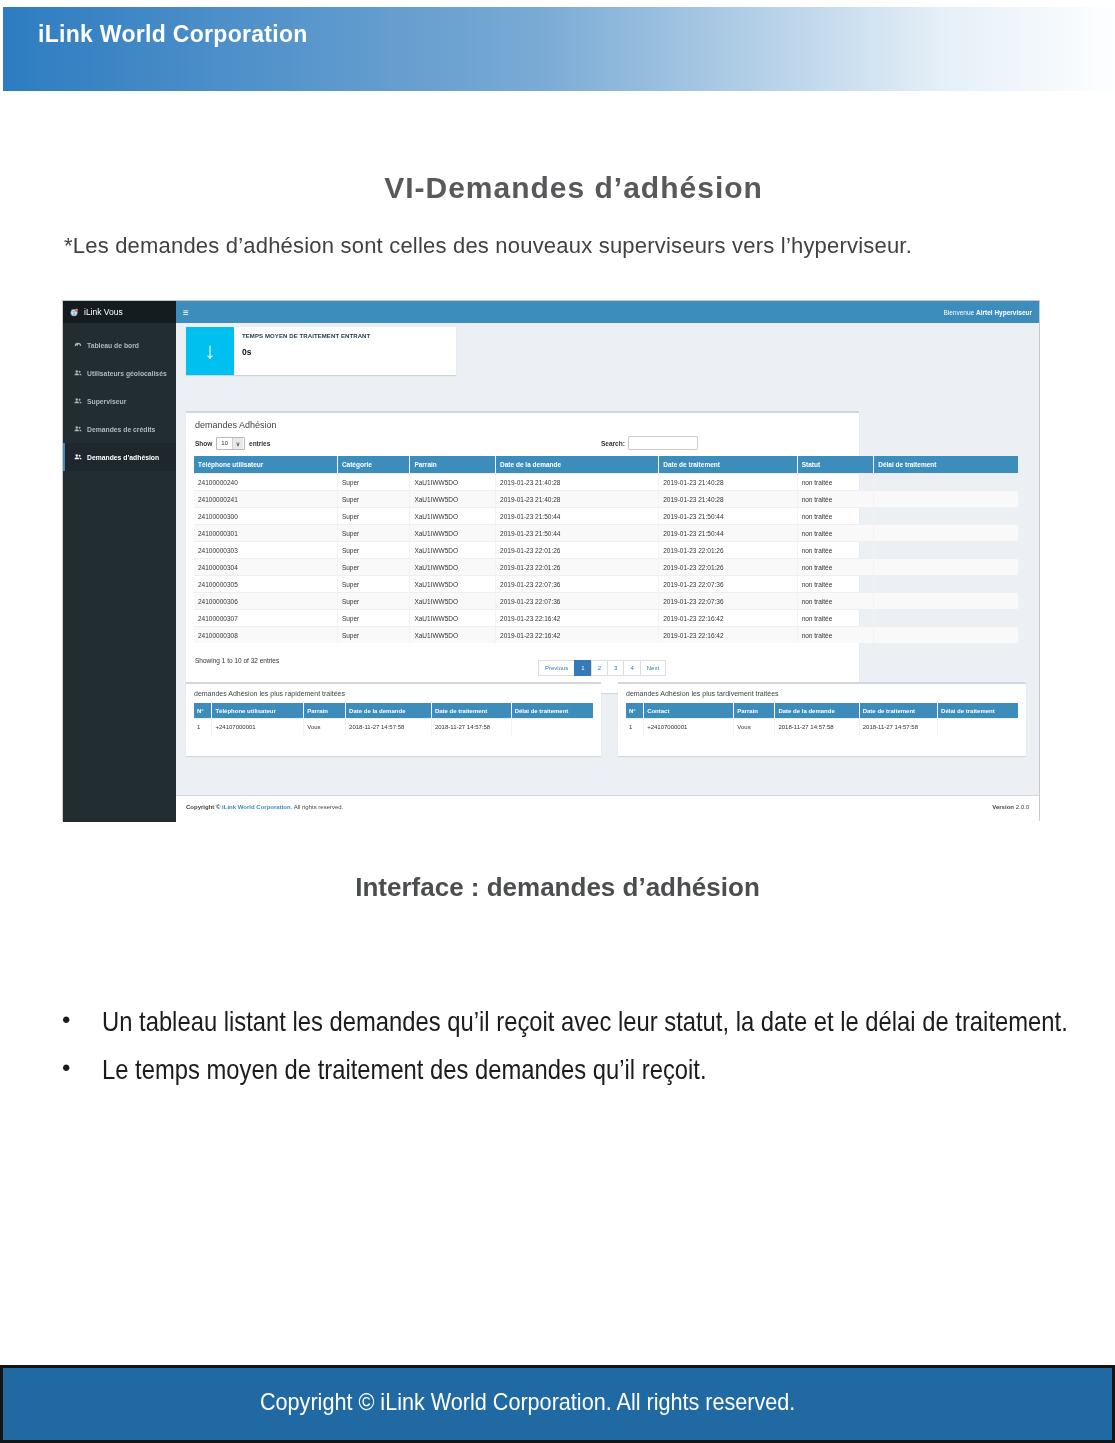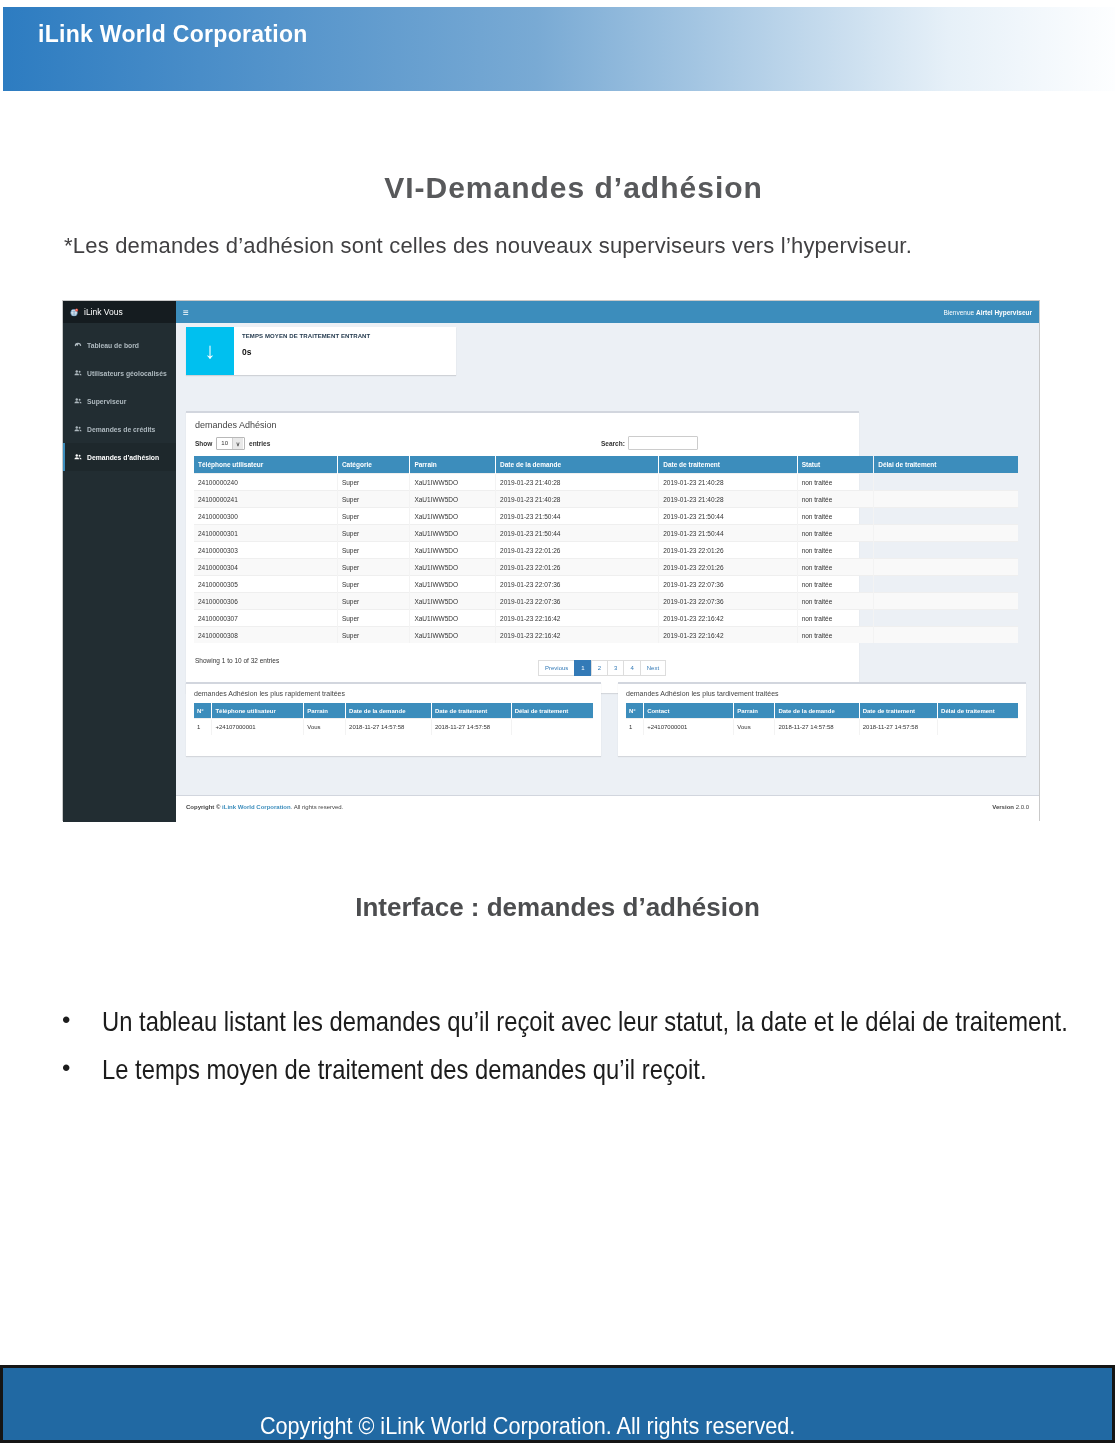--- a/index.html
+++ b/index.html
@@ -7,30 +7,30 @@
 
   
   .page-header{position:absolute;left:3px;top:7px;right:0;height:84px;
     background:linear-gradient(90deg,var(--header-gradient-start,#2d7cc1) 0%,var(--header-gradient-mid,#79aad4) 48%,#e6f0f8 85%,var(--header-gradient-end,#fdfeff) 100%);
     color:#fff;padding:13px 0 0 35px;}
   .page-header .hline{font-size:23px;line-height:29px;font-weight:bold;letter-spacing:.3px;}
 
   
   .page-title{position:absolute;top:171px;left:0;right:0;text-align:center;font-size:30px;font-weight:bold;letter-spacing:1px;color:var(--page-text-gray,#58595b);margin-left:32px;}
   .page-note{position:absolute;top:233px;left:64px;font-size:22px;letter-spacing:.2px;color:#414042;}
-  .page-caption{position:absolute;top:892px;left:0;right:0;text-align:center;font-size:26px;font-weight:bold;color:#4c4d4f;}
+  .page-caption{position:absolute;top:872px;left:0;right:0;text-align:center;font-size:26px;font-weight:bold;color:#4c4d4f;}
   .body-text{position:absolute;top:1006px;left:60px;right:30px;color:#1c1c1c;font-size:28px;}
   .condense{display:inline-block;transform:scaleX(.85);transform-origin:0 50%;white-space:nowrap;}
   .body-text .intro{margin-bottom:15px;}
   .body-text ul{list-style:none;}
   .body-text li{padding-left:42px;position:relative;margin-bottom:16px;}
   .body-text li::before{content:"•";position:absolute;left:2px;top:0;font-size:24px;}
 
   
-  .bottom-bar{position:absolute;left:0;right:0;top:1365px;height:78px;background:var(--bottom-bar-blue,#2169a3);border:3px solid #151515;color:#fff;font-size:24px;display:flex;justify-content:center;padding-top:20px;align-items:flex-end;}
+  .bottom-bar{position:absolute;left:0;right:0;top:1365px;height:78px;background:var(--bottom-bar-blue,#2169a3);border:3px solid #151515;color:#fff;font-size:24px;display:flex;justify-content:center;padding-top:20px;}
 
   
   .screenshot{position:absolute;left:62px;top:300px;width:978px;height:521px;border:1px solid #c9c9c9;background:var(--main-bg,#ecf0f5);font-size:7px;color:#333;}
   .app-navbar{height:22px;display:flex;}
   .brand{width:113px;background:var(--sidebar-brand-bg,#151c20);color:#fff;display:flex;align-items:center;gap:5px;padding-left:7px;font-size:8.5px;}
   .brand .b{font-weight:normal;}
   .nav-rest{flex:1;background:var(--navbar-blue,#3c8dbc);display:flex;align-items:center;justify-content:space-between;padding:0 7px;color:#fff;}
   .hamburger{font-size:10px;cursor:pointer;}
   .welcome{font-size:6.5px;}
   .welcome .u{font-weight:bold;}

